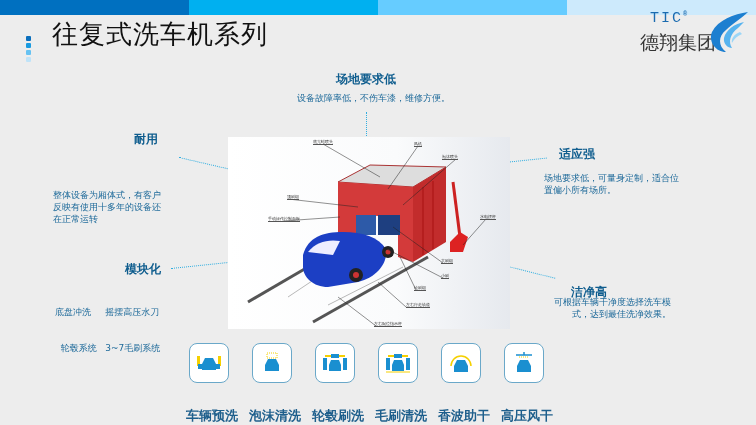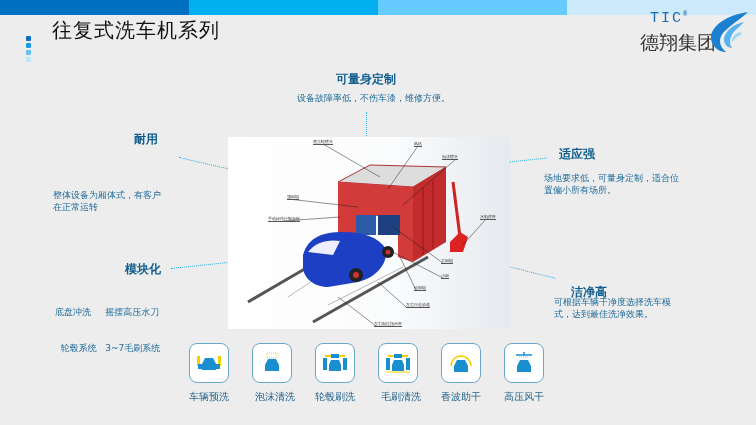--- a/index.html
+++ b/index.html
@@ -1,35 +1,35 @@
 <!DOCTYPE html>
 <html><head>
 <meta charset="utf-8">
 <style>
   html, body { margin:0; padding:0; }
   body { width:756px; height:425px; background:#ededed; position:relative; overflow:hidden; font-family:"DejaVu Sans", "Liberation Sans", sans-serif; }
   .topbar { position:absolute; left:0; top:0; width:756px; height:15px; display:flex; }
   .topbar div { flex:1; height:15px; }
   .dots { position:absolute; left:26px; top:36px; width:6px; }
   .dots span { display:block; width:5px; height:5px; margin-bottom:2px; border-radius:1px; }
-  .title { position:absolute; left:52px; top:17px; font-size:20px; color:#111; letter-spacing:1px; }
+  .title { position:absolute; left:52px; top:17px; font-size:26px; color:#111; letter-spacing:1px; }
   .logo { position:absolute; left:640px; top:10px; width:112px; height:46px; }
   .logo .tic { position:absolute; left:10px; top:0px; font-family:Liberation Mono, monospace; font-size:15px; color:#1a6bb0; letter-spacing:2px; }
   .logo .reg { font-size:7px; vertical-align:top; }
   .logo .cn { position:absolute; left:0; top:20px; font-size:19px; color:#333; }
   .logo svg { position:absolute; left:64px; top:0; }
   .feat-title { position:absolute; font-size:12px; font-weight:bold; color:#0f5d8e; }
   .feat-desc { position:absolute; font-size:9px; color:#1e6a9a; line-height:12px; }
   .dotted { position:absolute; border-top:1.5px dotted #31aee0; transform-origin:0 0; }
   .vdot { position:absolute; border-left:1.5px dotted #31aee0; }
   .diagram { position:absolute; left:228px; top:137px; width:282px; height:192px; background:linear-gradient(90deg,#fff 0%, #fafbfc 60%, #e6e9ee 100%); }
   .icons { position:absolute; left:186px; top:343px; width:360px; height:60px; }
   .icon-item { position:absolute; top:0; width:46px; text-align:center; }
   .icon-box { width:38px; height:38px; border:1.5px solid #6aa8c9; border-radius:8px; background:#fff; margin:0 auto; display:flex; align-items:center; justify-content:center; }
-  .icon-label { font-size:10px; color:#1e5f8c; margin-top:7px; white-space:nowrap; font-weight:normal; }
+  .icon-label { font-size:13px; color:#1e5f8c; margin-top:24px; white-space:nowrap; font-weight:bold; }
   .label-sm { position:absolute; font-size:4px; color:#333; white-space:nowrap; border-bottom:0.5px solid #555; }
 </style>
 </head>
 <body>
 
 <div class="topbar">
   <div style="background:#0070c0"></div>
   <div style="background:#00b0f0"></div>
   <div style="background:#66ccff"></div>
   <div style="background:#cdeafc"></div>
@@ -47,47 +47,48 @@
 <div class="logo">
   <div class="tic"><span>TIC</span><span class="reg">®</span></div>
   <div class="cn">德翔集团</div>
   <svg width="46" height="44" viewBox="0 0 46 44">
     <path d="M44 2 C30 4 14 10 8 22 C4 32 12 42 22 42 C14 36 14 26 22 20 C28 14 38 8 44 2Z" fill="#1d7fd0"></path>
     <path d="M40 12 C30 14 22 20 20 28 C19 34 24 38 28 38 C24 32 26 24 34 18 Z" fill="#56b3ef"></path>
     <path d="M36 22 C30 24 27 29 28 33 C30 29 33 26 38 24Z" fill="#9bd6f7"></path>
   </svg>
 </div>
 
-<div class="feat-title" style="left:336px;top:71px;">可量身定制</div>
+<div class="feat-title" style="left:336px;top:71px;">场地要求低</div>
 <div class="feat-desc" style="left:297px;top:92px;">设备故障率低，不伤车漆，维修方便。</div>
 <div class="vdot" style="left:366px;top:112px;height:26px;"></div>
 
 <div class="feat-title" style="left:134px;top:131px;">耐用</div>
 <div class="feat-desc" style="left:53px;top:153px;margin-top:36px;">
   <div>整体设备为厢体式，有客户</div>
+  <div>反映有使用十多年的设备还</div>
   <div>在正常运转</div>
 </div>
 <div class="dotted" style="left:179px;top:157px;width:58px;transform:rotate(13deg);"></div>
 
 <div class="feat-title" style="left:559px;top:146px;">适应强</div>
 <div class="feat-desc" style="left:544px;top:166px;margin-top:6px;">
   <div>场地要求低，可量身定制，适合位</div>
   <div>置偏小所有场所。</div>
 </div>
 <div class="dotted" style="left:495px;top:163px;width:52px;transform:rotate(-6deg);"></div>
 
 <div class="feat-title" style="left:125px;top:261px;">模块化</div>
 <div class="feat-desc" style="left:55px;top:282px;white-space:pre;">
   <div>底盘冲洗     摇摆高压水刀</div>
   <div>  轮毂系统   3~7毛刷系统</div>
 </div>
 <div class="dotted" style="left:171px;top:268px;width:62px;transform:rotate(-6deg);"></div>
 
 <div class="feat-title" style="left:571px;top:284px;">洁净高</div>
-<div class="feat-desc" style="left:554px;top:296px;">
+<div class="feat-desc" style="left:554px;top:296px;text-align:right;">
   <div>可根据车辆干净度选择洗车模</div>
   <div>式，达到最佳洗净效果。</div>
 </div>
 <div class="dotted" style="left:500px;top:264px;width:57px;transform:rotate(14deg);"></div>
 
 <div class="diagram">
   <svg width="282" height="192" viewBox="0 0 282 192">
 
     <line x1="20" y1="165" x2="80" y2="130" stroke="#555" stroke-width="3"></line>
     <line x1="85" y1="185" x2="200" y2="120" stroke="#555" stroke-width="3"></line>

